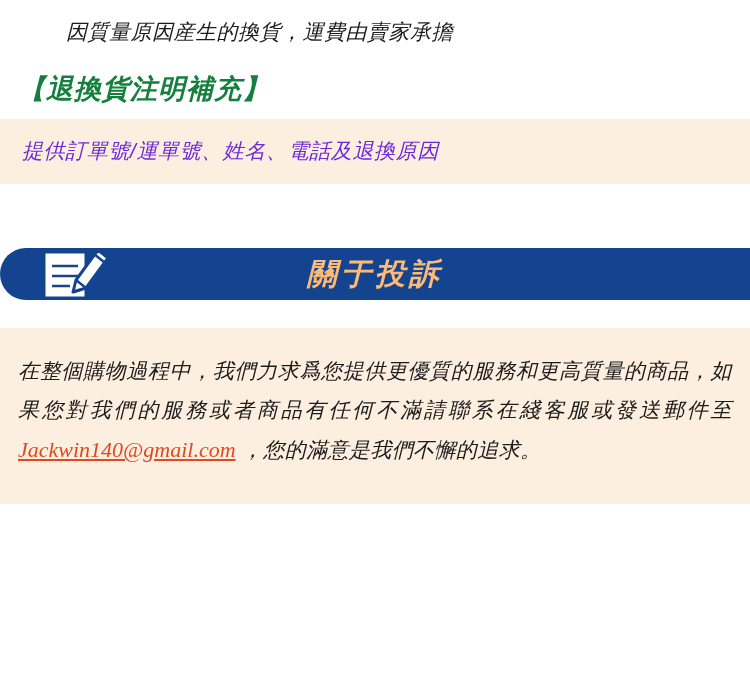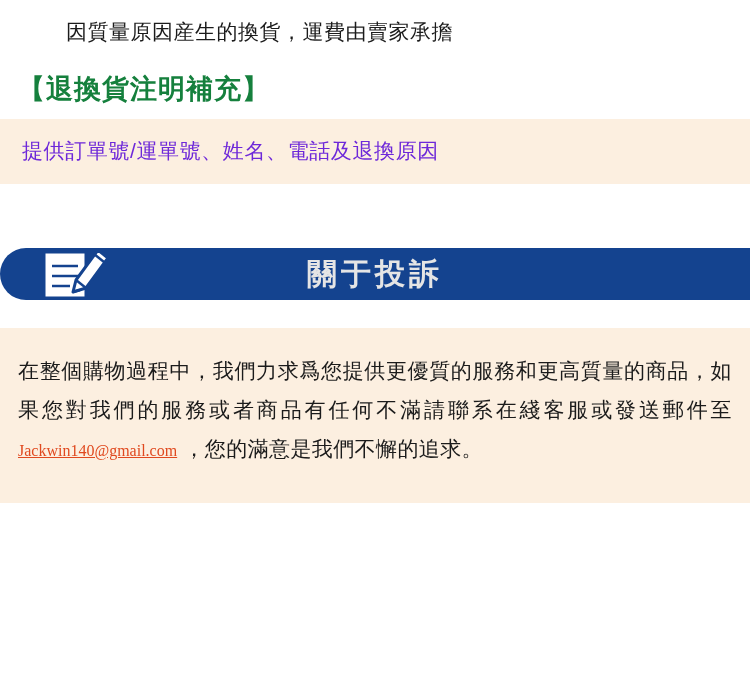--- a/index.html
+++ b/index.html
@@ -13,20 +13,21 @@
     font-family: "Liberation Sans", sans-serif;
     color: #1a1a1a;
     overflow: hidden;
     position: relative;
   }
 
   .page {
     position: relative;
     width: 750px;
     height: 489px;
+    font-style: italic;
   }
 
   
   .policy-lines {
     padding: 16px 0 0 0;
   }
   .policy-line {
     font-size: 21px;
     line-height: 1.55;
     color: #1b1b1b;
@@ -77,21 +78,21 @@
     top: 12px;
     width: 750px;
     height: 52px;
     background: #14438f;
     border-radius: 26px 0 0 26px;
     display: flex;
     align-items: center;
     justify-content: center;
   }
   .banner-title {
-    color: #e5e5e5;
+    color: #fdba74;
     font-size: 30px;
     font-weight: bold;
     letter-spacing: 4px;
   }
   .pencil-icon {
     position: absolute;
     left: 36px;
     top: 0px;
     width: 76px;
     height: 72px;
@@ -108,21 +109,21 @@
     font-size: 21px;
     line-height: 1.85;
     color: #1b1b1b;
     letter-spacing: 0.4px;
     text-align: justify;
   }
   .email {
     color: #e0491f;
     text-decoration: underline;
     font-family: "Liberation Serif", serif;
-    font-size: 16px;
+    font-size: 22px;
     letter-spacing: 0;
   }
 </style>
 </head>
 <body>
 
 <div class="page">
 
   <div class="policy-lines">
     <div class="policy-line">因質量原因産生的換貨，運費由賣家承擔</div>

